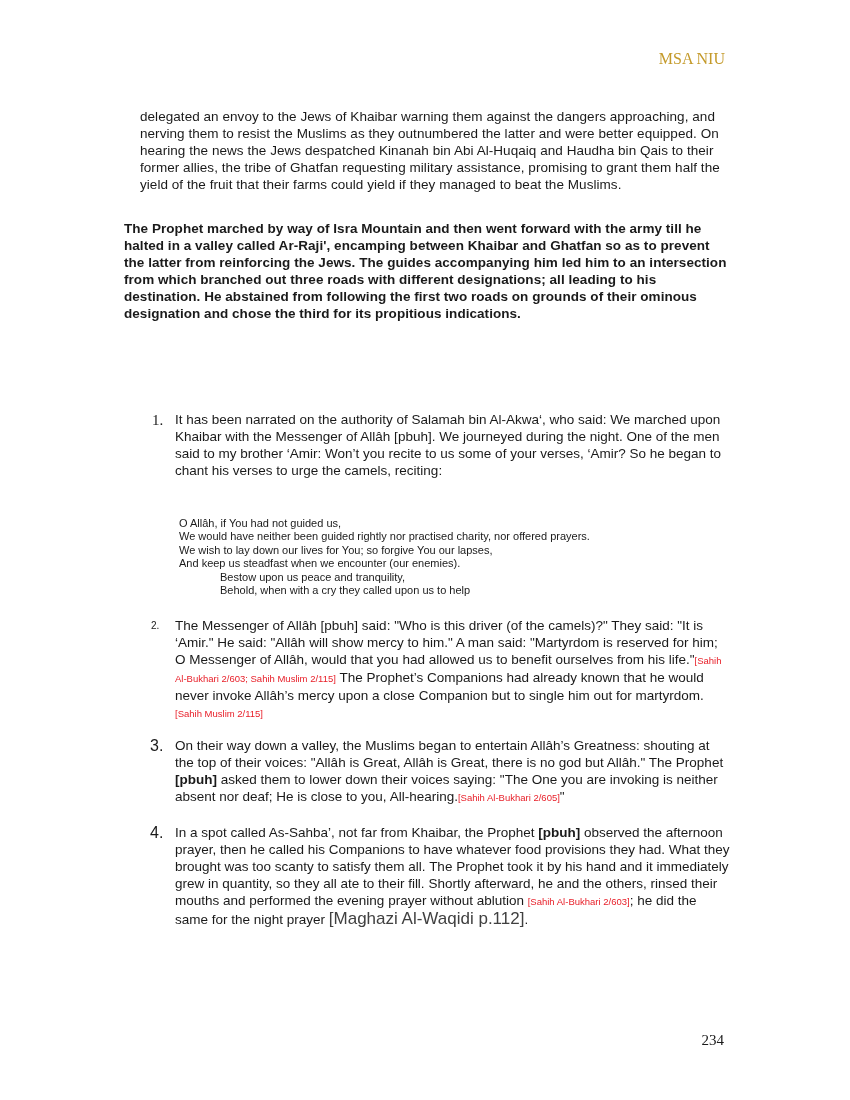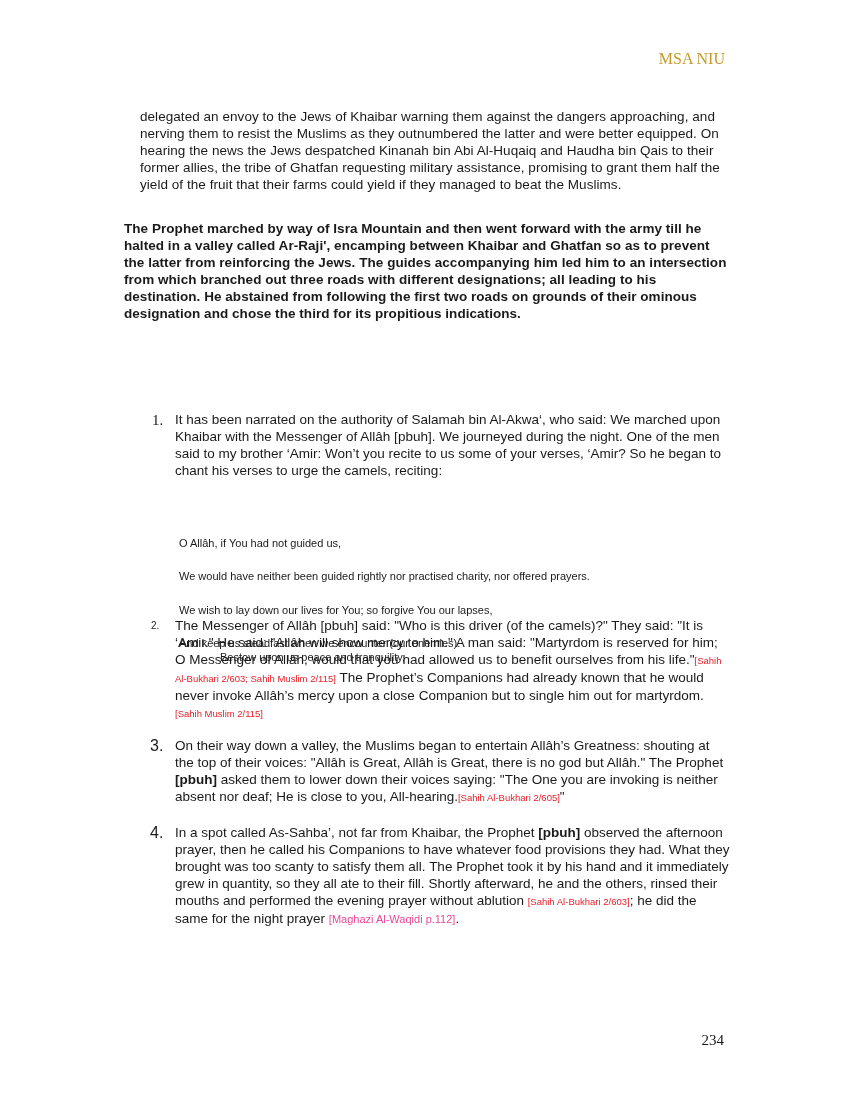--- a/index.html
+++ b/index.html
@@ -26,23 +26,23 @@
     .item-text { position: absolute; left: 51px; width: 555px; }
     .i1 { top: 412px; }
     .i2 { top: 618px; }
     .i3 { top: 738px; }
     .i4 { top: 825px; }
     .poem {
       position: absolute; left: 175px; top: 517px; width: 520px;
       font-family: "Liberation Sans", sans-serif; font-size: 11px; line-height: 13.4px; color: #1a1a1a;
     }
     .poem div { white-space: nowrap; padding-left: 45px; }
-    .poem .indent { padding-left: 4px; margin-top: 20px; }
+    .poem .indent { padding-left: 4px; }
     .cite { color: #e8202a; font-size: 9.5px; }
-    .cite-lg { color: #ec4899; font-size: 11px; }
+    .cite-lg { color: #404040; font-size: 17px; }
     .bold { font-weight: bold; }
     .footer {
       position: absolute; right: 126px; top: 1032px;
       font-family: "Liberation Serif", serif; font-size: 15px; color: #1a1a1a;
     }
   </style>
 </head>
 <body>
 
 <div class="page">
@@ -55,20 +55,21 @@
     <span class="num num1">1.</span>
     <div class="item-text">It has been narrated on the authority of Salamah bin Al-Akwa‘, who said: We marched upon Khaibar with the Messenger of Allâh [pbuh]. We journeyed during the night. One of the men said to my brother ‘Amir: Won’t you recite to us some of your verses, ‘Amir? So he began to chant his verses to urge the camels, reciting:</div>
   </div>
 
   <div class="poem">
     <div class="indent">O Allâh, if You had not guided us,</div>
     <div class="indent">We would have neither been guided rightly nor practised charity, nor offered prayers.</div>
     <div class="indent">We wish to lay down our lives for You; so forgive You our lapses,</div>
     <div class="indent">And keep us steadfast when we encounter (our enemies).</div>
     <div>Bestow upon us peace and tranquility,</div>
+    <div>Behold, when with a cry they called upon us to help</div>
   </div>
 
   <div class="item i2">
     <span class="num num2">2.</span>
     <div class="item-text"><span>The Messenger of Allâh [pbuh] said: "Who is this driver (of the camels)?" They said: "It is ‘Amir." He said: "Allâh will show mercy to him." A man said: "Martyrdom is reserved for him; O Messenger of Allâh, would that you had allowed us to benefit ourselves from his life."</span><span class="cite">[Sahih Al-Bukhari 2/603; Sahih Muslim 2/115]</span><span> The Prophet’s Companions had already known that he would never invoke Allâh’s mercy upon a close Companion but to single him out for martyrdom.</span><span class="cite">[Sahih Muslim 2/115]</span></div>
   </div>
 
   <div class="item i3">
     <span class="num num34">3.</span>
     <div class="item-text"><span>On their way down a valley, the Muslims began to entertain Allâh’s Greatness: shouting at the top of their voices: "Allâh is Great, Allâh is Great, there is no god but Allâh." The Prophet </span><span class="bold">[pbuh]</span><span> asked them to lower down their voices saying: "The One you are invoking is neither absent nor deaf; He is close to you, All-hearing.</span><span class="cite">[Sahih Al-Bukhari 2/605]</span><span>"</span></div>

